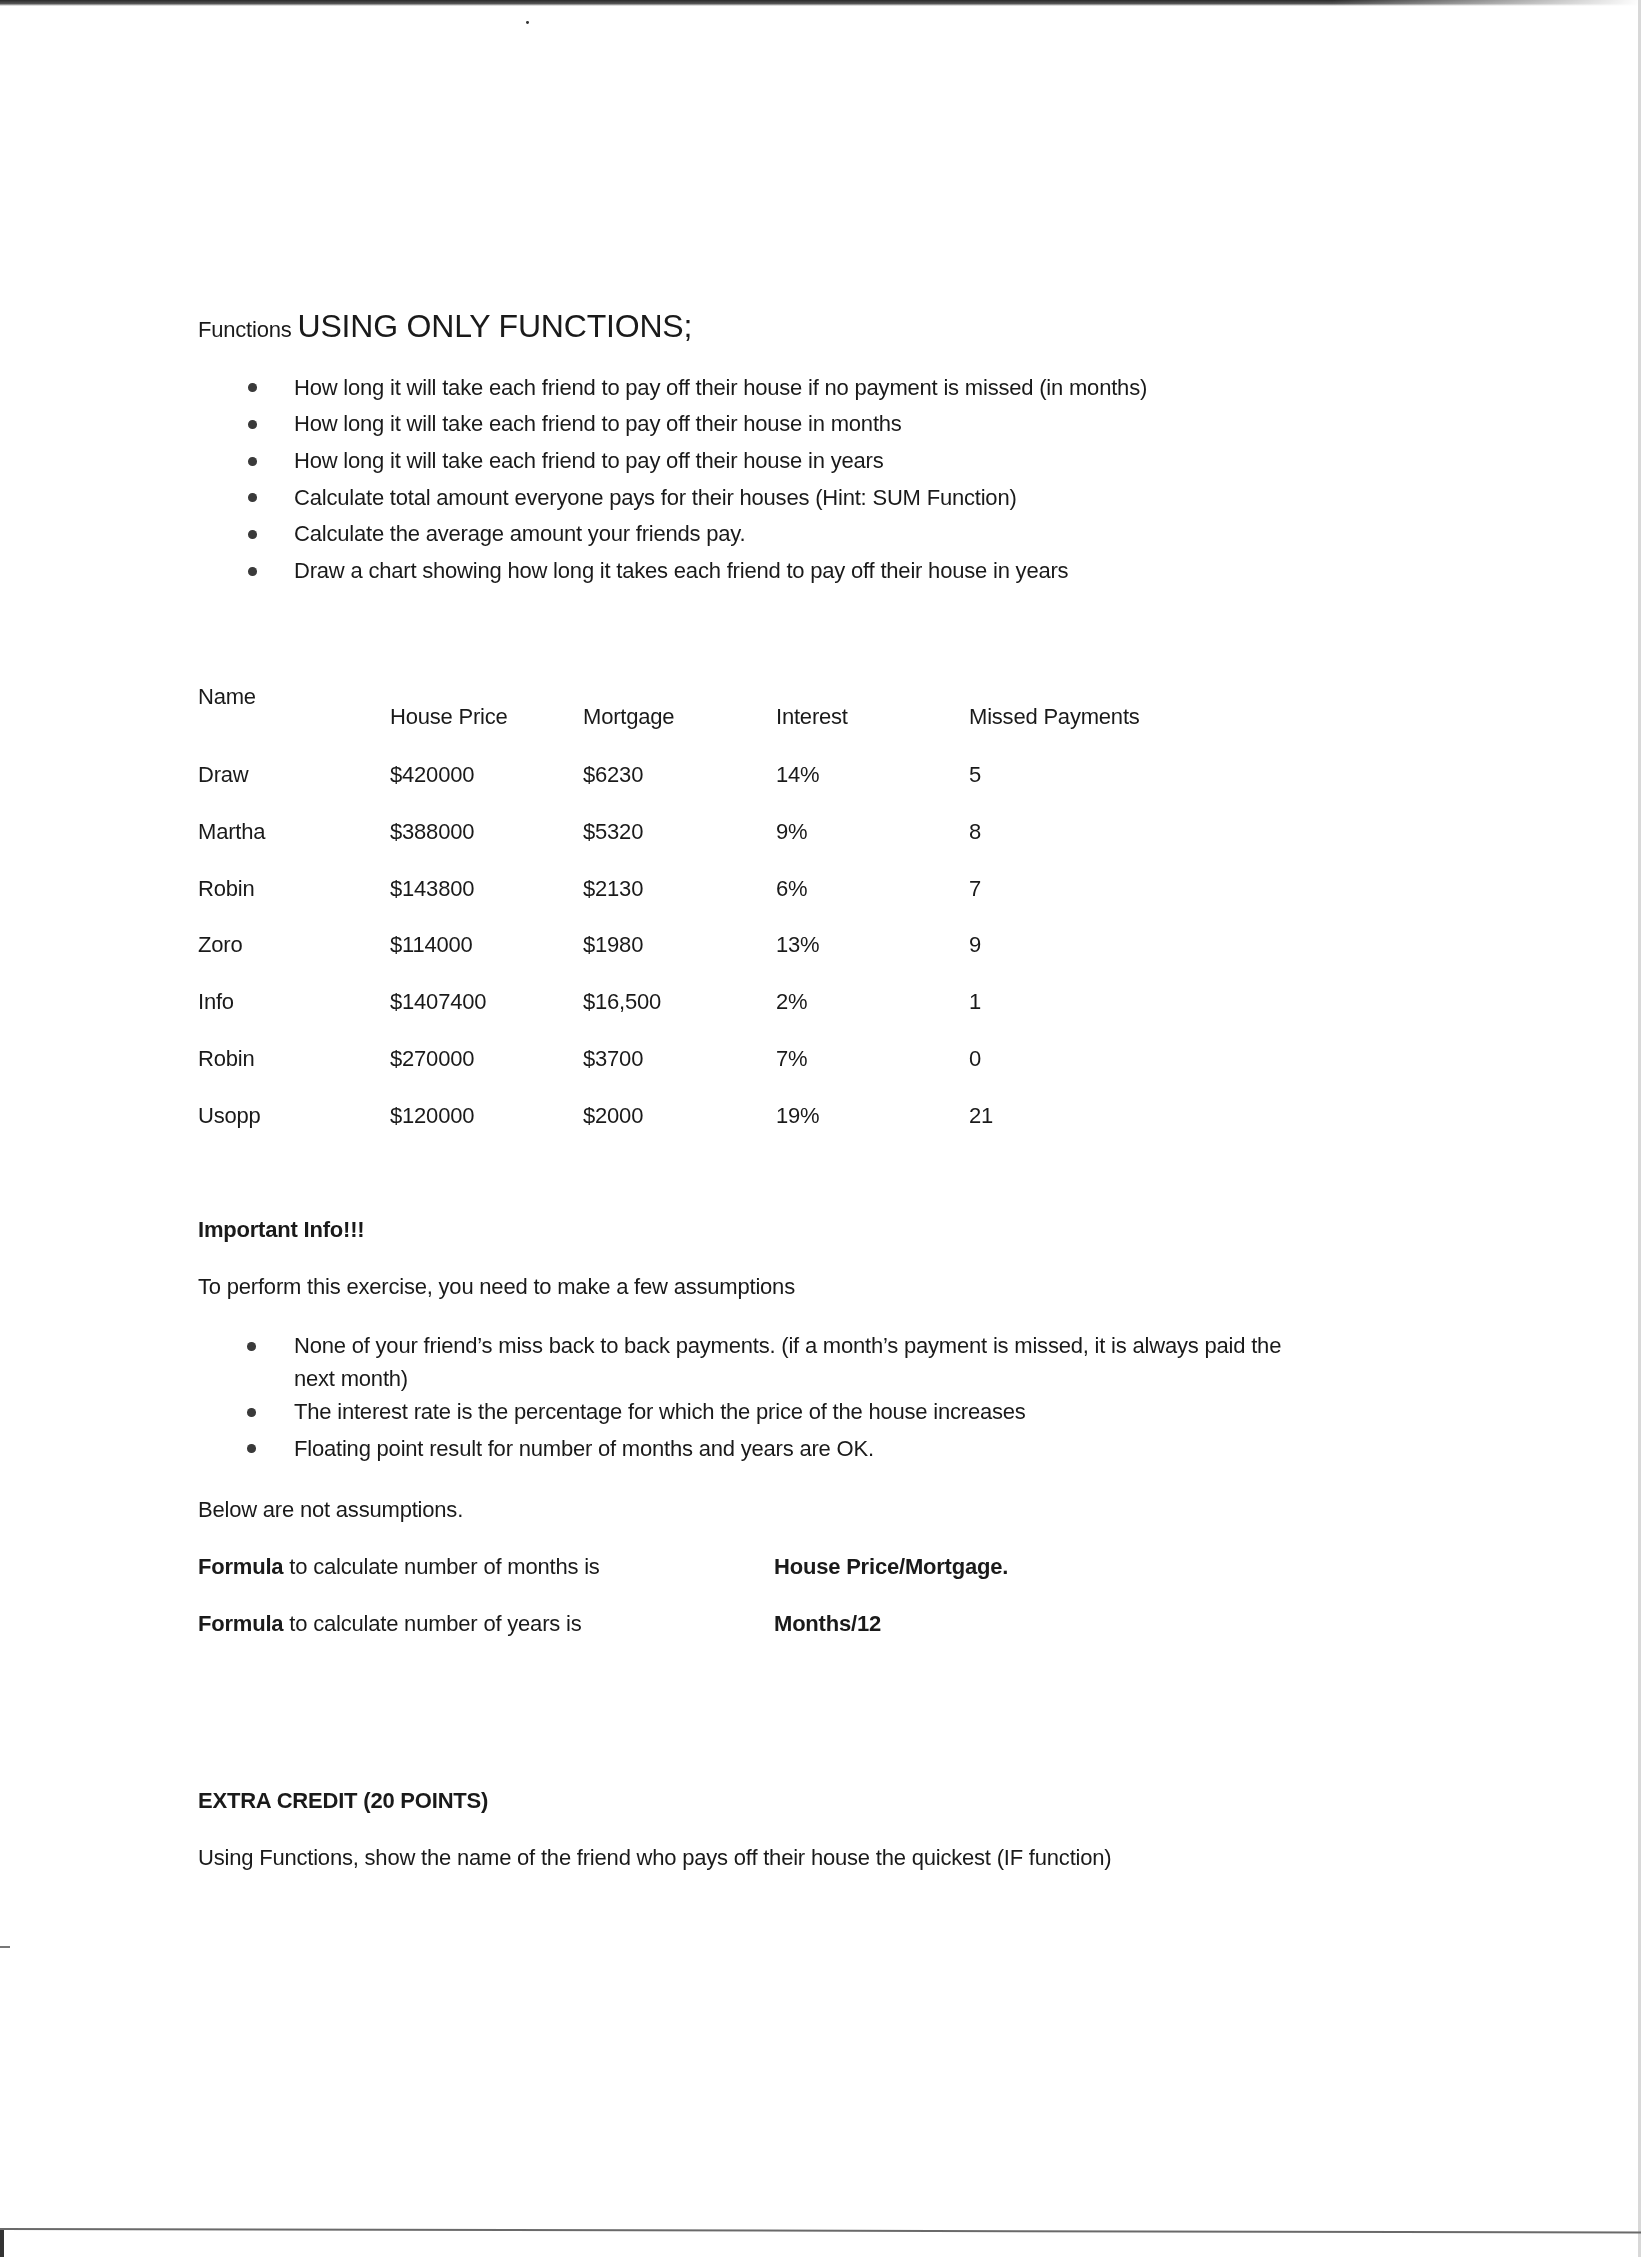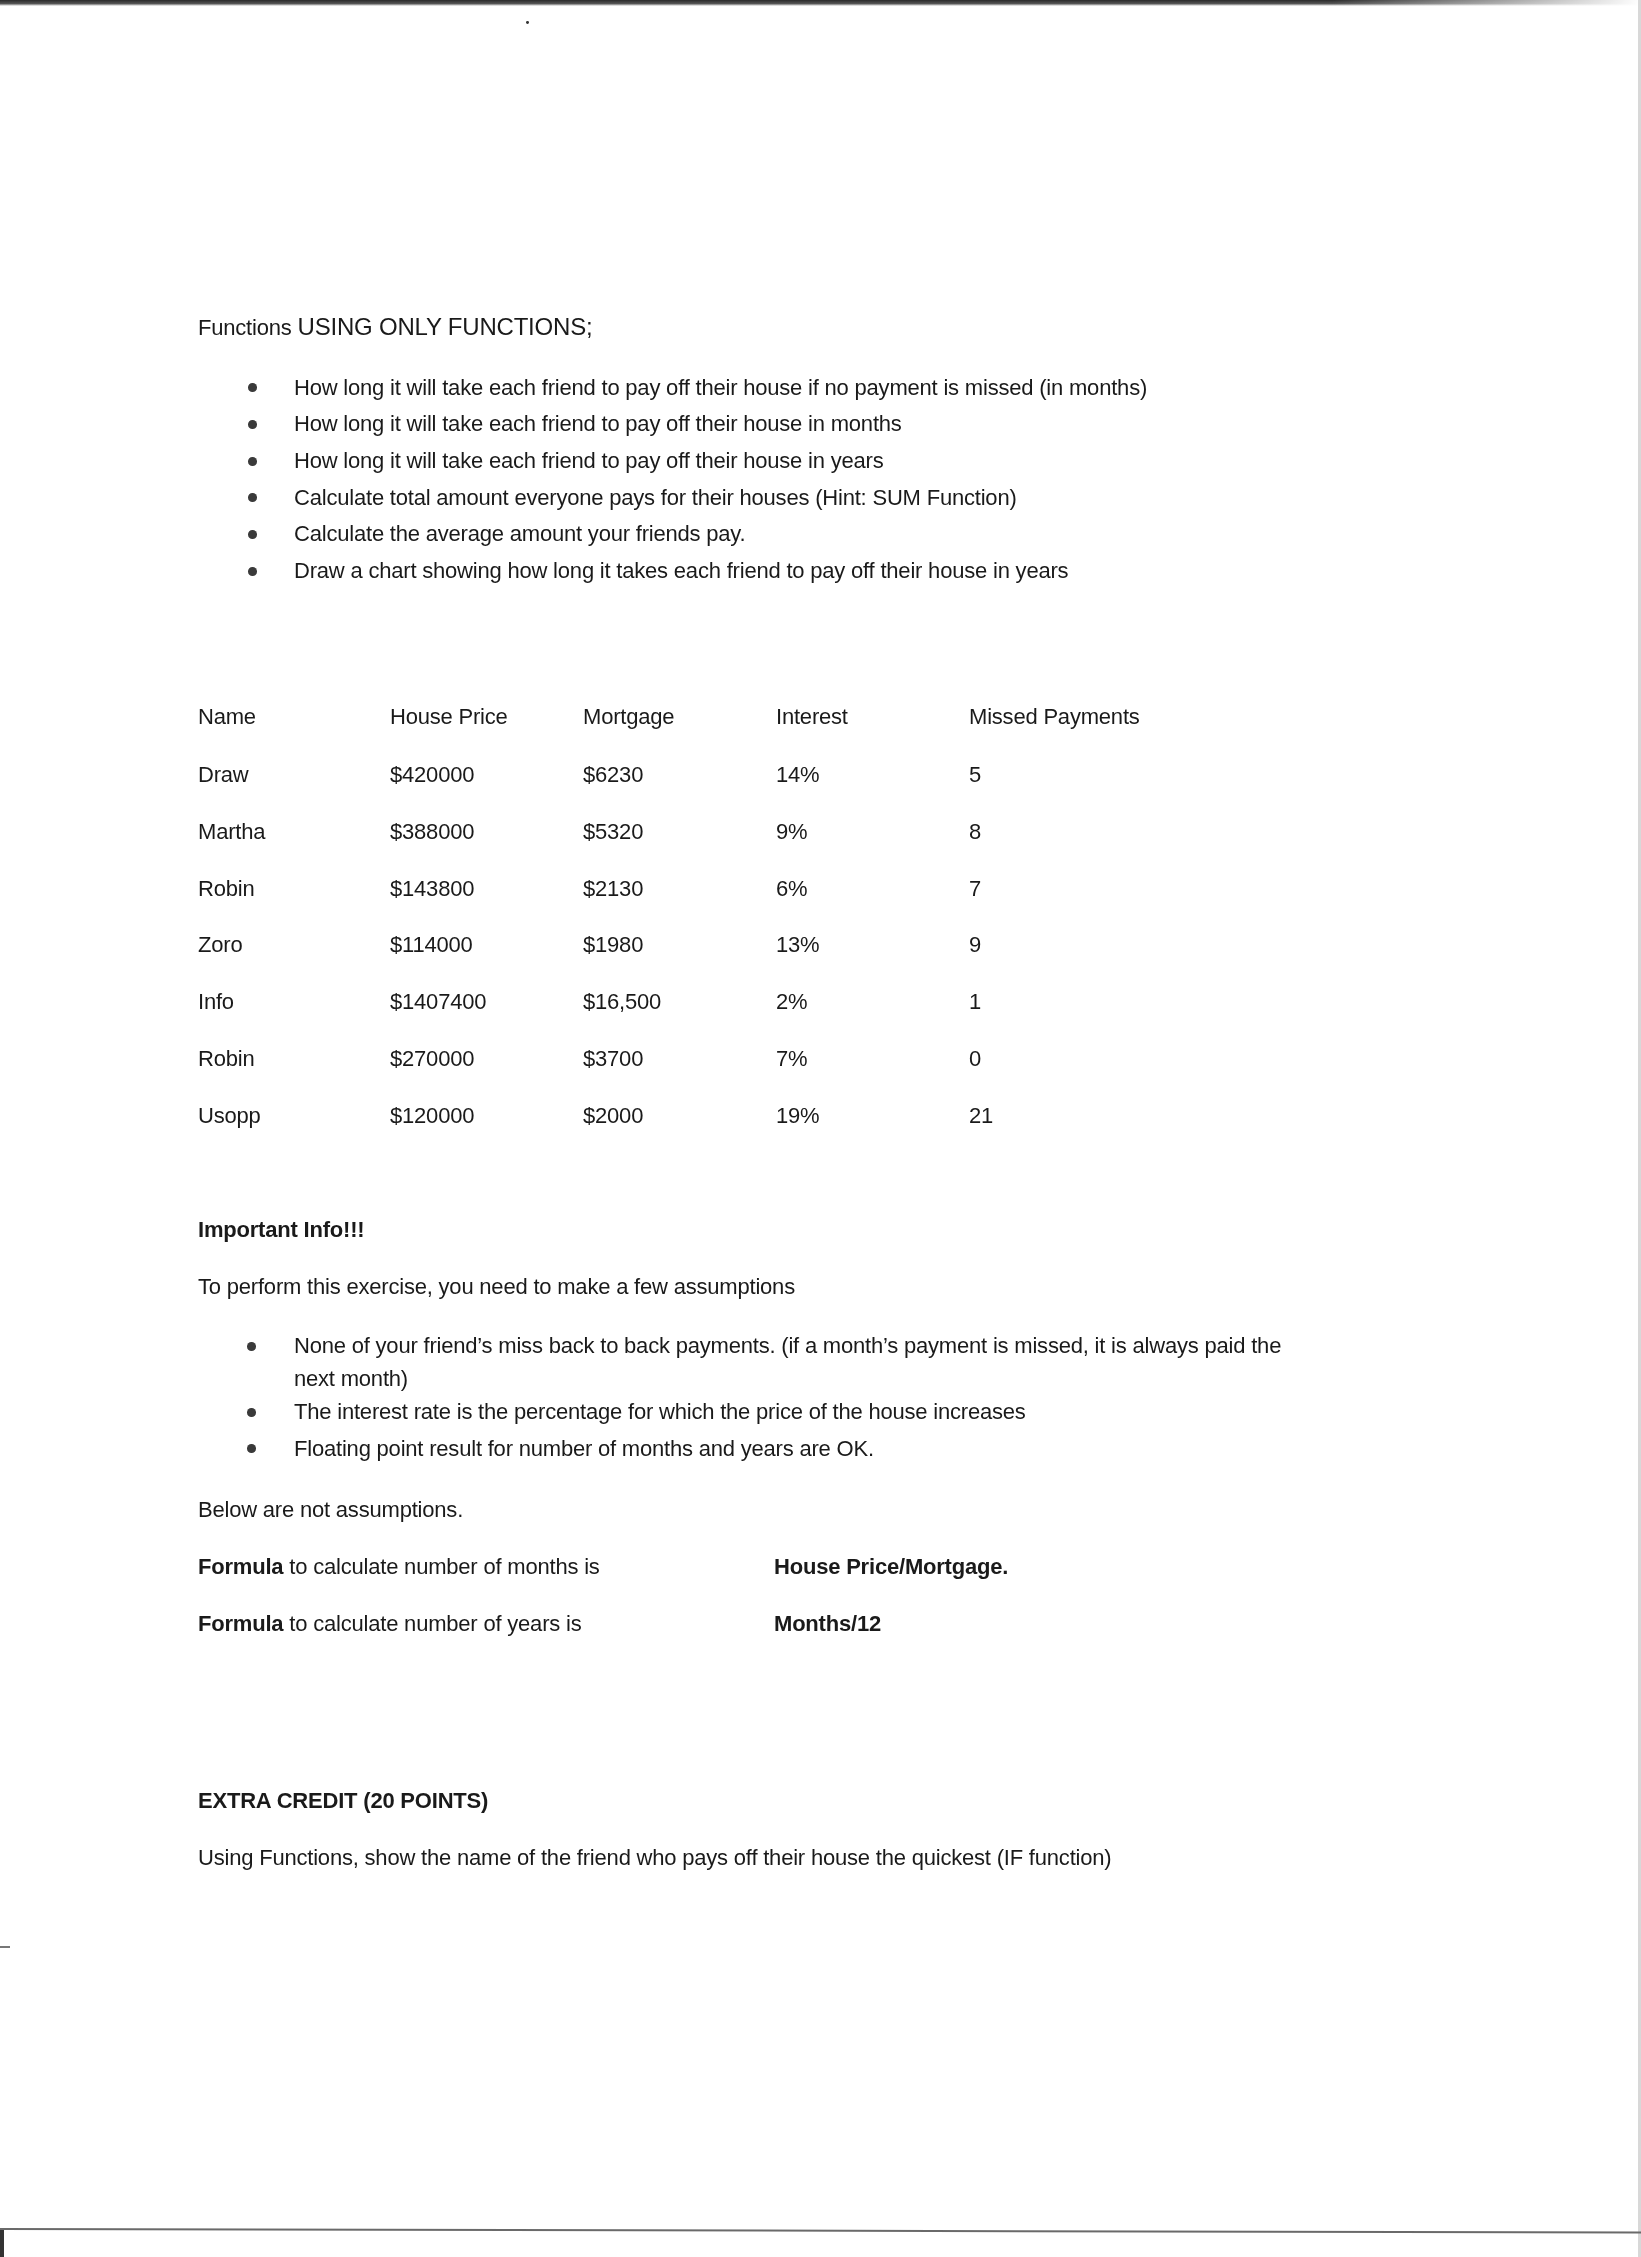--- a/index.html
+++ b/index.html
@@ -17,21 +17,21 @@
   .scan-right { position:absolute; right:0; top:0; width:2.9px; height:2257px; background:#d8d8d8; }
   .scan-bottom {
     position: absolute; left: 0; top: 2228px; width: 1641px; height: 1.9px;
     background: #6a6a6a; transform: rotate(0.12deg); transform-origin: left;
   }
   .scan-bottom-left { position:absolute; left:0; top:2230px; width:3.9px; height:27px; background:#333; }
   .speck { position:absolute; background:#333; border-radius:50%; }
 
   .t { position: absolute; white-space: nowrap; font-size: 22px; line-height: 27px; letter-spacing: -0.2px; }
   .h-intro { font-size: 22px; }
-  .h-intro .caps { font-size: 24px; }
+  .h-intro .caps { font-size: 32px; }
   .bold { font-weight: bold; }
   .bullet { position:absolute; width: 8.7px; height: 8.7px; border-radius: 50%; background: #3a3a3a; }
 </style>
 </head>
 <body>
 
 <div class="scan-top"></div>
 <div class="scan-top-fade"></div>
 <div class="scan-right"></div>
 <div class="scan-bottom"></div>
@@ -52,21 +52,21 @@
   <div class="t" style="left:294px;top:447px">How long it will take each friend to pay off their house in years</div>
   <div class="bullet" style="left:248px;top:493px"></div>
   <div class="t" style="left:294px;top:484px">Calculate total amount everyone pays for their houses (Hint: SUM Function)</div>
   <div class="bullet" style="left:248px;top:530px"></div>
   <div class="t" style="left:294px;top:520px">Calculate the average amount your friends pay.</div>
   <div class="bullet" style="left:248px;top:567px"></div>
   <div class="t" style="left:294px;top:557px">Draw a chart showing how long it takes each friend to pay off their house in years</div>
 </div>
 
 <div>
-  <div class="t" style="left:198px;top:703px">Name</div>
+  <div class="t" style="left:198px;top:683px">Name</div>
   <div class="t" style="left:390px;top:703px">House Price</div>
   <div class="t" style="left:583px;top:703px">Mortgage</div>
   <div class="t" style="left:776px;top:703px">Interest</div>
   <div class="t" style="left:969px;top:703px">Missed Payments</div>
 
   <div>
     <div class="t" style="left:198px;top:761px">Draw</div>
     <div class="t" style="left:390px;top:761px">$420000</div>
     <div class="t" style="left:583px;top:761px">$6230</div>
     <div class="t" style="left:776px;top:761px">14%</div>

